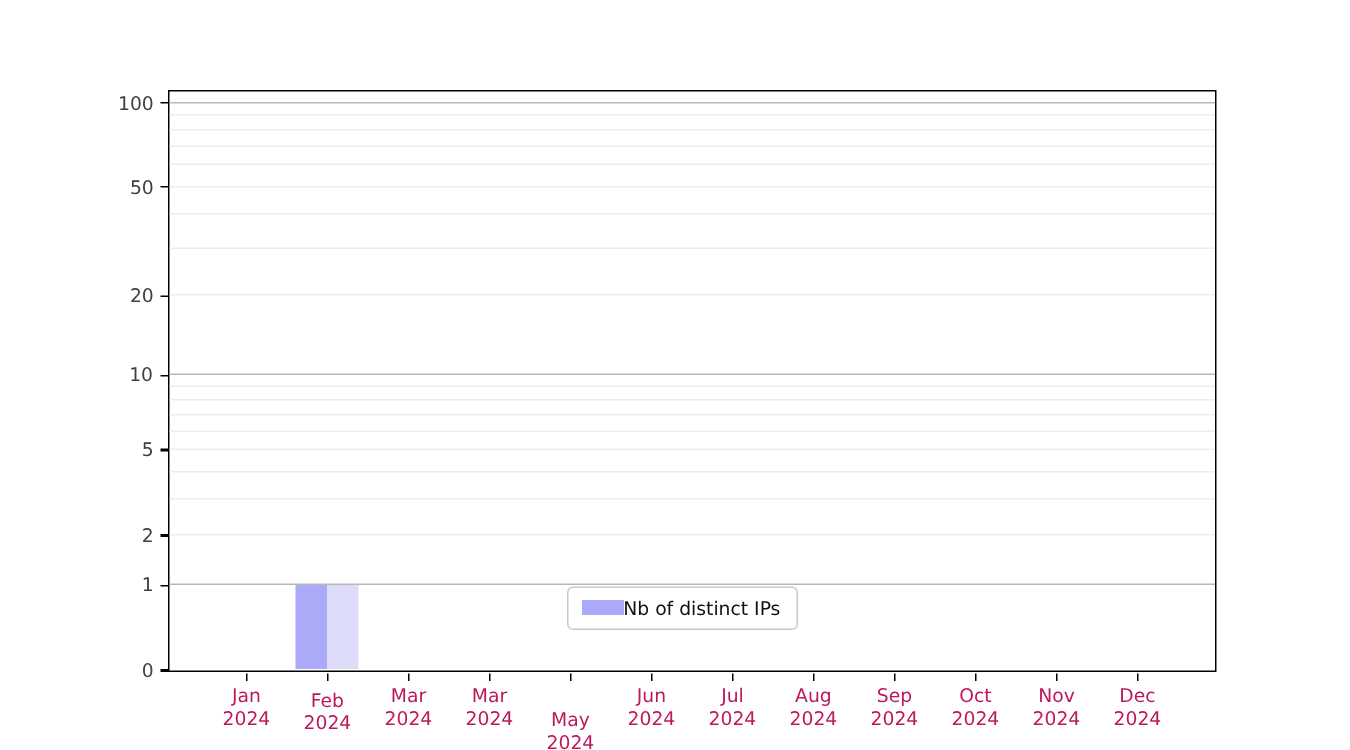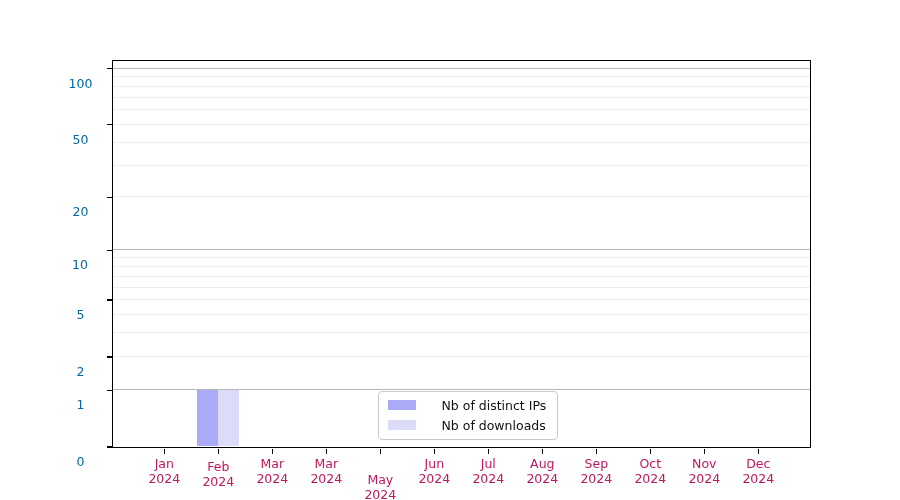--- a/index.html
+++ b/index.html
@@ -47,25 +47,24 @@
   }
   .x-tick-mark {
     position: absolute;
     width: 1.3px;
     height: 5px;
     background: #000000;
   }
   .y-tick-label {
     position: absolute;
     width: 44px;
-    text-align: center;
+    text-align: right;
     font-size: 12.5px;
     line-height: 14px;
-    color: #0369a1;
-    margin-top: 15px;
+    color: #404040;
   }
   .x-tick-label {
     position: absolute;
     width: 54px;
     text-align: center;
     font-size: 12.5px;
     line-height: 15px;
     color: #be185d;
     white-space: pre-line;
   }
@@ -78,21 +77,21 @@
     border-radius: 4px;
     padding: 6px 11px 6px 9px;
     display: flex;
     flex-direction: column;
     gap: 5px;
     z-index: 5;
   }
   .legend-row {
     display: flex;
     align-items: center;
-    gap: 26px;
+    gap: 0;
   }
   .legend-swatch {
     width: 28px;
     height: 10px;
     flex: 0 0 28px;
   }
   .legend-label {
     font-size: 12.5px;
     line-height: 15px;
     color: #111111;
@@ -128,24 +127,20 @@
       </div>
     <div id="bars">
         <div class="bar" style="left: 84.3px; width: 21px; top: 329.189px; height: 56.8114px; background: rgb(170, 170, 248);"></div>
         <div class="bar" style="left: 105.3px; width: 21px; top: 329.189px; height: 56.8114px; background: rgb(220, 220, 248);"></div>
       </div>
 
     <div id="legend">
       <div class="legend-row">
         <span class="legend-swatch" style="background: rgb(170, 170, 248);"></span>
         <span class="legend-label">Nb of distinct IPs</span>
-      </div>
-      <div class="legend-row">
-        <span class="legend-swatch" style="background: rgb(220, 220, 248);"></span>
-        <span class="legend-label">Nb of downloads</span>
       </div>
     </div>
   </div>
 
   <div id="axis-decoration">
       <div class="y-tick-mark" style="left: 106.5px; top: 446.35px;"></div>
       <div class="y-tick-label" style="left: 58.5px; top: 440px;">0</div>
       <div class="y-tick-mark" style="left: 106.5px; top: 389.539px;"></div>
       <div class="y-tick-label" style="left: 58.5px; top: 383.189px;">1</div>
       <div class="y-tick-mark" style="left: 106.5px; top: 356.306px;"></div>

